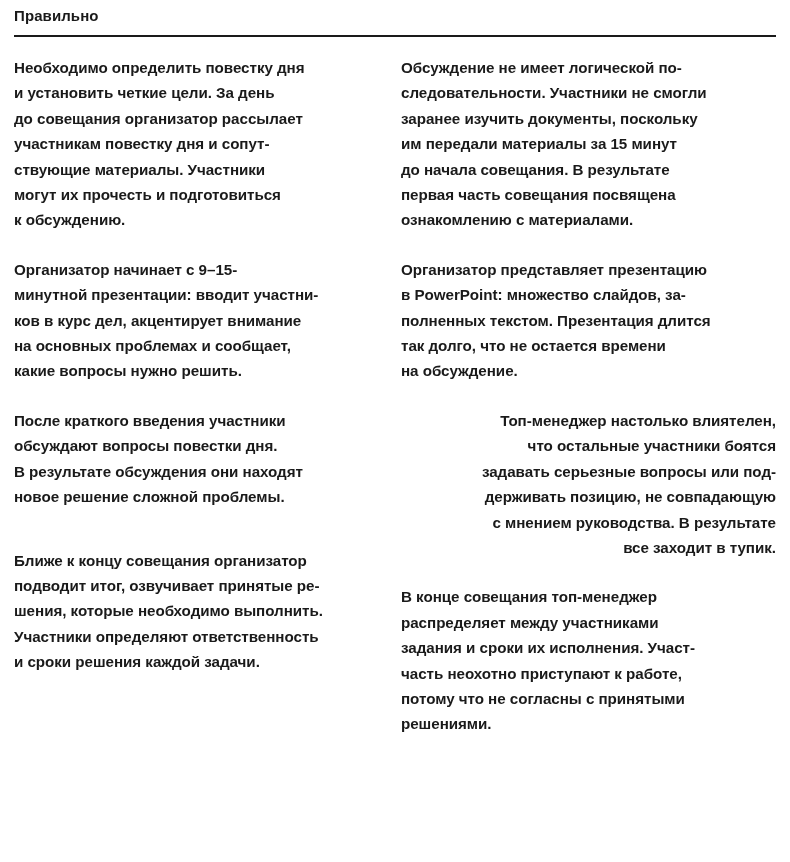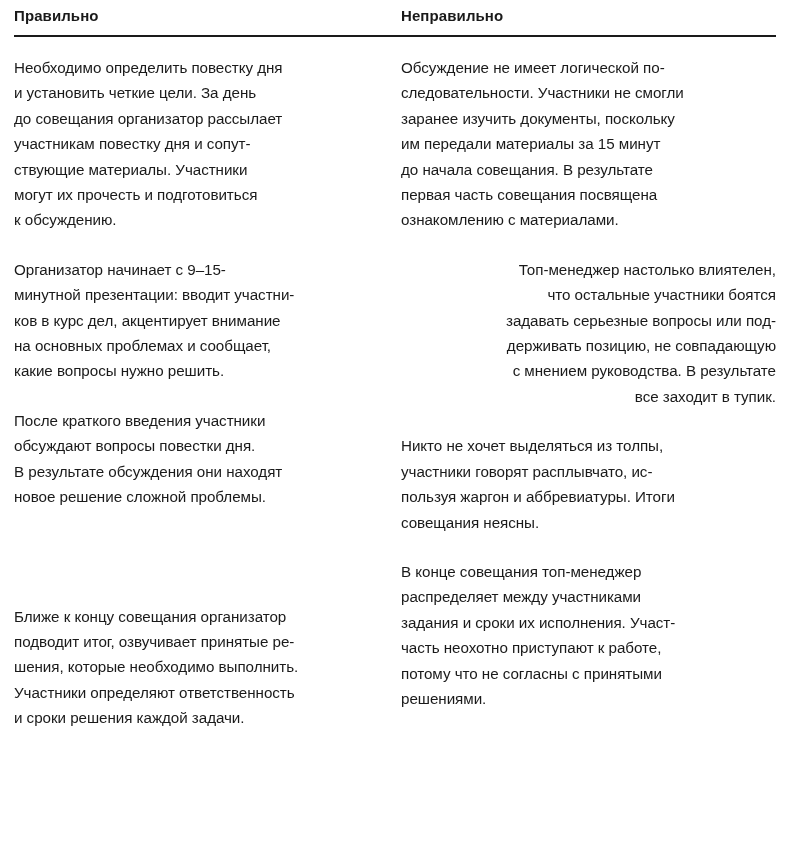--- a/index.html
+++ b/index.html
@@ -43,49 +43,46 @@
   }
   .hr {
     border: 0;
     border-top: 2px solid #1a1a1a;
     margin: 0 0 18px 0;
     width: 762px;
   }
   .cell {
     font-size: 15.2px;
     line-height: 25.4px;
-    font-weight: 400;
+    font-weight: 700;
     letter-spacing: -0.05px;
     margin-bottom: 25px;
     white-space: pre-line;
   }
   .cell:last-child { margin-bottom: 0; }
 
   
   .col-left .cell.r1 { margin-bottom: 24px; }
   .col-left .cell.r2 { margin-bottom: 24px; }
-  .col-left .cell.r3 { margin-bottom: 94px; }
+  .col-left .cell.r3 { margin-bottom: 38px; }
   .col-left .cell.r4 { margin-bottom: 50px; }
 
   .col-right .cell.r1 { margin-bottom: 24px; }
   .col-right .cell.r2 { margin-bottom: 24px; }
   .col-right .cell.r3 { margin-bottom: 24px; text-align: right; }
   .col-right .cell.r4 { margin-bottom: 24px; }
 </style>
 </head>
 <body>
 
 <div class="page">
 
   <div class="table">
     <div class="col col-left">
       <div class="col-header">Правильно</div>
-    </div>
-    <div class="col col-right">
-      <div class="col-header">Неправильно</div>
     </div>
   </div>
 
   <hr class="hr">
 
   <div class="table">
     <div class="col col-left">
       <div class="cell r1">Необходимо определить повестку дня
 и установить четкие цели. За день
 до совещания организатор рассылает
@@ -109,30 +106,31 @@
 и сроки решения каждой задачи.</div>
     </div>
     <div class="col col-right">
       <div class="cell r1">Обсуждение не имеет логической по-
 следовательности. Участники не смогли
 заранее изучить документы, поскольку
 им передали материалы за 15 минут
 до начала совещания. В результате
 первая часть совещания посвящена
 ознакомлению с материалами.</div>
+      <div class="cell r2">Организатор представляет презентацию
+в PowerPoint: множество слайдов, за-
+полненных текстом. Презентация длится
+так долго, что не остается времени
+на обсуждение.</div>
       <div class="cell r3">Топ-менеджер настолько влиятелен,
 что остальные участники боятся
 задавать серьезные вопросы или под-
 держивать позицию, не совпадающую
 с мнением руководства. В результате
 все заходит в тупик.</div>
-      <div class="cell r4">Никто не хочет выделяться из толпы,
-участники говорят расплывчато, ис-
-пользуя жаргон и аббревиатуры. Итоги
-совещания неясны.</div>
       <div class="cell r5">В конце совещания топ-менеджер
 распределяет между участниками
 задания и сроки их исполнения. Участ-
 часть неохотно приступают к работе,
 потому что не согласны с принятыми
 решениями.</div>
     </div>
   </div>
 
 </div>

